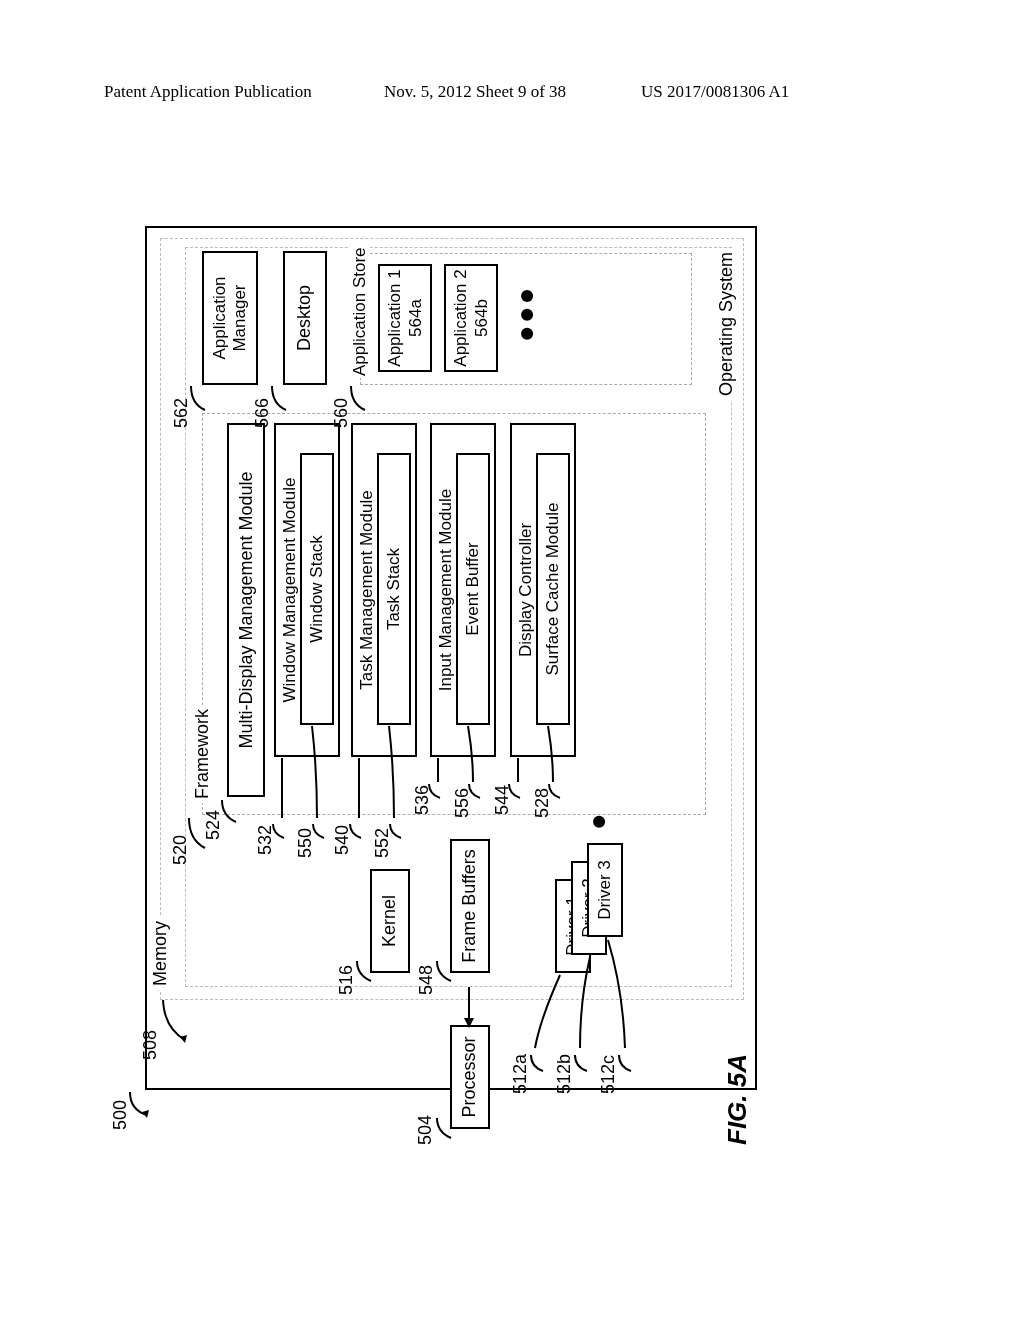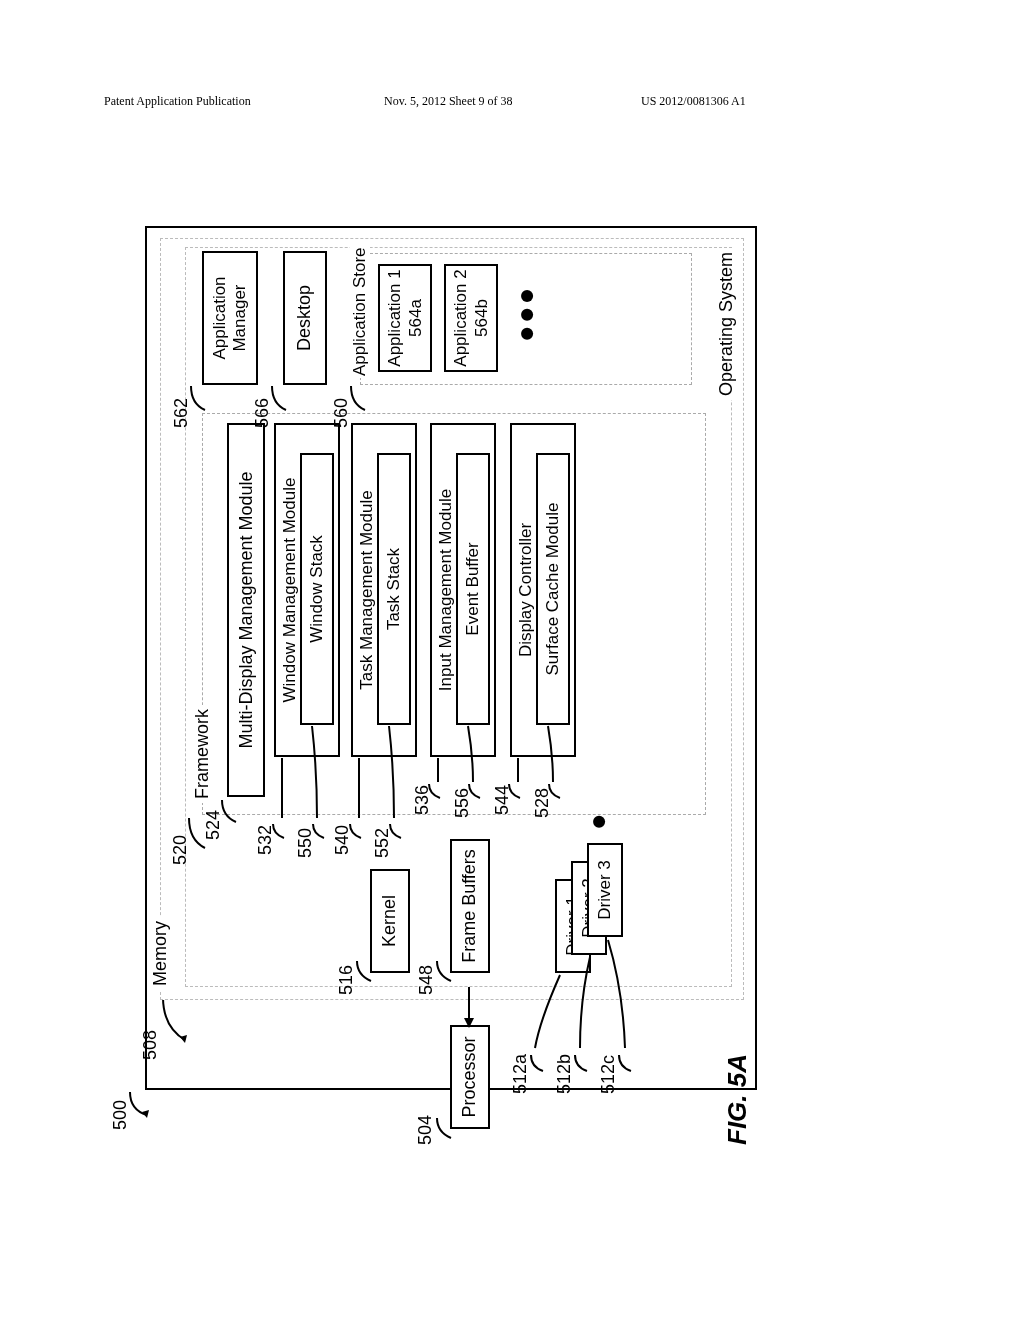--- a/index.html
+++ b/index.html
@@ -1,35 +1,35 @@
 <!DOCTYPE html>
 <html><head>
 <meta charset="utf-8">
 <style>
   html,body{margin:0;padding:0;background:#fff;font-family:"Times New Roman",serif;color:#000}
   #page{position:relative;width:1024px;height:1320px;margin:0 auto;background:#fff}
-  .hdr{position:absolute;top:94px;font-size:12px}
+  .hdr{position:absolute;top:82px;font-size:17px}
   .box{position:absolute;border:2px solid #000;background:#fff}
   .dashed{border:1px dashed #888}
   .label{position:absolute;font-family:Arial,Helvetica,sans-serif;font-size:18px;font-weight:400;background:#fff;white-space:nowrap}
   .boxlabel{position:absolute;width:100%;text-align:center;font-family:Arial,Helvetica,sans-serif;font-size:18px}
   .boxlabel2{font-size:17px}
   .ref{position:absolute;font-family:Arial,Helvetica,sans-serif;font-size:18px;white-space:nowrap}
   .fig{position:absolute;font-family:Arial,Helvetica,sans-serif;font-weight:bold;font-style:italic;font-size:26px}
   .dots{position:absolute;font-size:28px;letter-spacing:2px}
   svg{position:absolute;overflow:visible}
 </style>
 </head>
 <body>
 
 <div id="page">
 
   <div class="hdr" style="left:104px">Patent Application Publication</div>
   <div class="hdr" style="left:384px">Nov. 5, 2012   Sheet 9 of 38</div>
-  <div class="hdr" style="left:641px">US 2012/0081306 A1</div>
+  <div class="hdr" style="left:641px">US 2017/0081306 A1</div>
 
   <div id="diagram" style="position:absolute;left:110px;top:1130px;width:920px;height:690px;transform:rotate(-90deg);transform-origin:left top">
 
     <div class="box" style="left:40px;top:35px;width:860px;height:608px"></div>
 
     <svg style="left:10px;top:12px" width="40" height="30">
       <path d="M5 25 Q10 8 28 8" fill="none" stroke="#000" stroke-width="2"></path>
       <polygon points="2,25 8,20 10,27" fill="#000"></polygon>
     </svg>
     <div class="ref" style="left:0px;top:0px">500</div>

